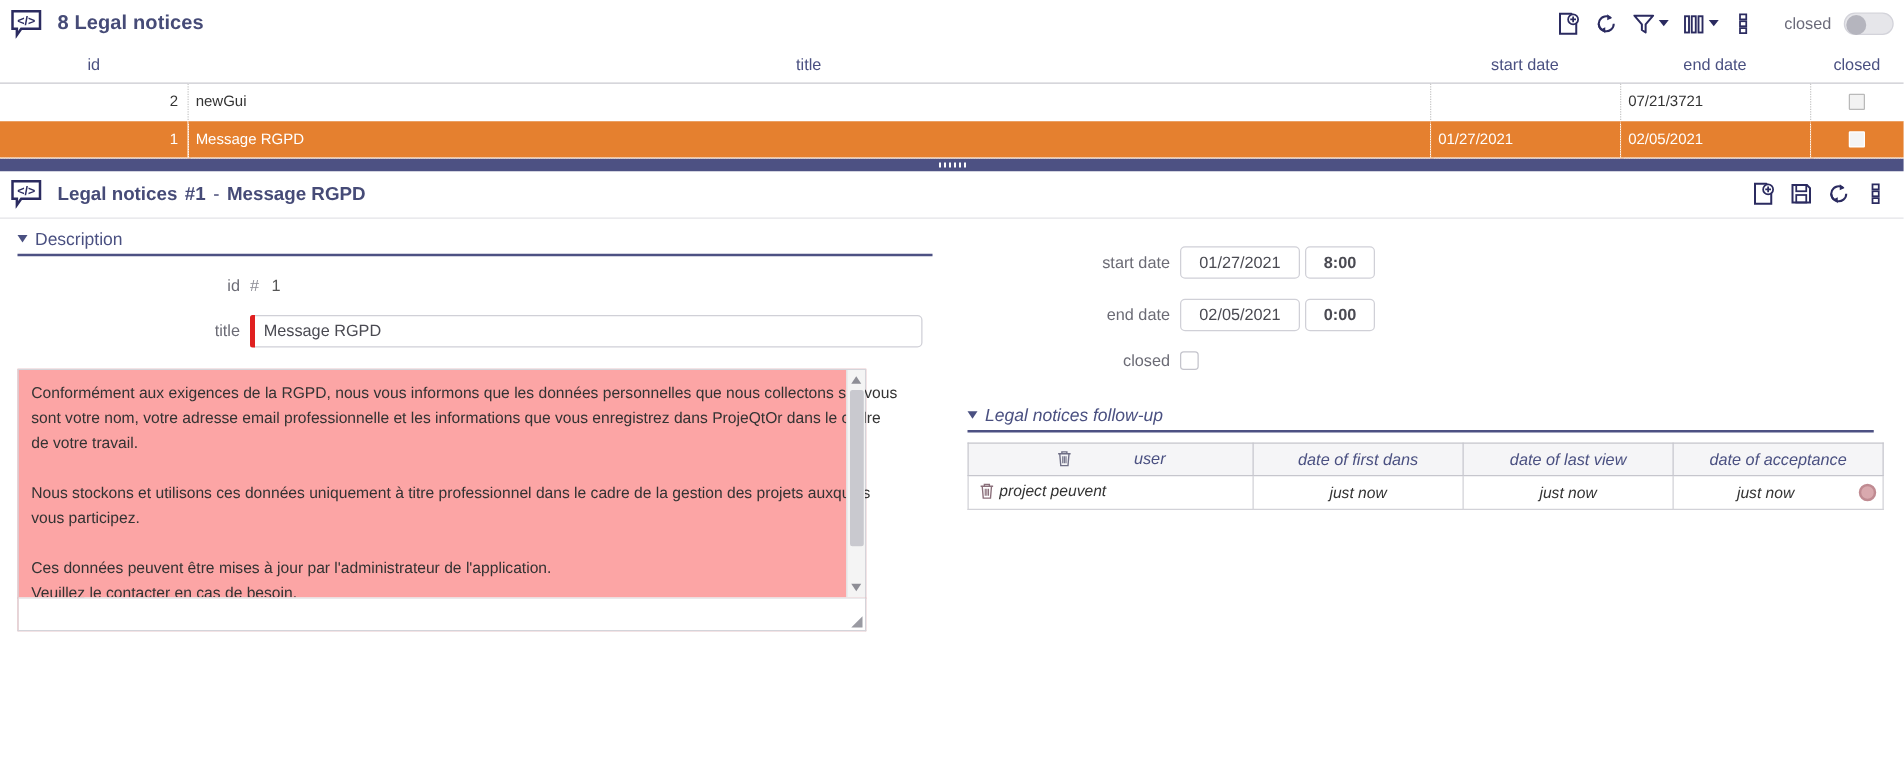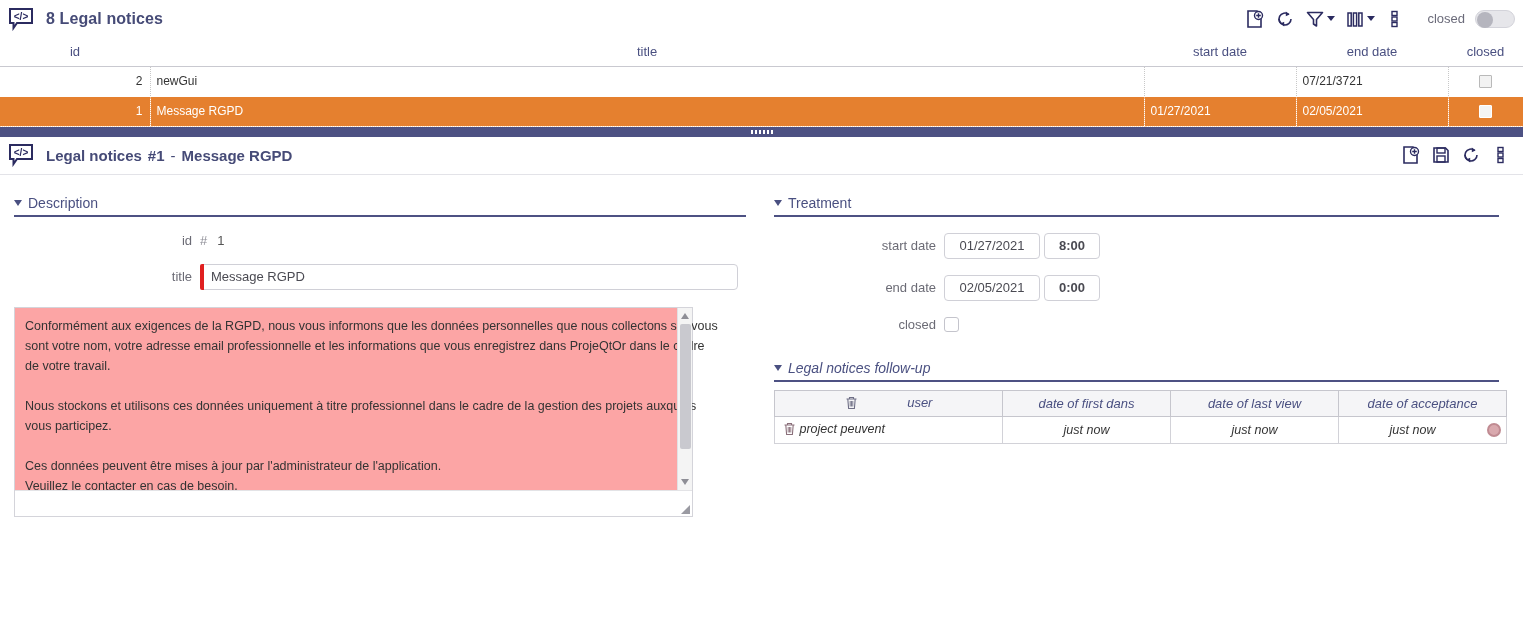--- a/index.html
+++ b/index.html
@@ -157,21 +157,21 @@
     font-size: 15px; font-weight: bold; color: #464b77;
     display: flex; align-items: baseline; gap: 6px;
     white-space: nowrap;
   }
   .detail-title .num { font-size: 15px; }
   .detail-title .sep { font-weight: normal; }
   .detail-title .subj { font-size: 15px; }
 
   .detail-body {
     display: flex;
-    padding: 18px 0 0 0;
+    padding: 6px 0 0 0;
   }
   .col-left  { width: 760px; padding: 0 14px 0 14px; }
   .col-right { width: 753px; padding: 0 14px 0 14px; }
 
   .section-head {
     font-size: 14px;
     color: #4a5081;
     padding: 2px 0 4px 0;
     border-bottom: 2px solid #4d5183;
     display: flex; align-items: center; gap: 6px;
@@ -541,24 +541,20 @@
         </div>
         <div class="ta-wrap ta-footer-wrap" style="border-top:none;">
           <div class="ta-footer">
             <span class="resize-grip"></span>
           </div>
         </div>
       </div>
     </div>
 
     <div class="col-right">
-      <div class="section-head">
-        <span class="tri"></span>
-        <span>Treatment</span>
-      </div>
 
       <div class="field-row">
         <span class="fld-label">start date</span>
         <input class="txt-input date-input" type="text" value="01/27/2021" style="">
         <input class="txt-input time-input" type="text" value="8:00" style="">
       </div>
 
       <div class="field-row">
         <span class="fld-label">end date</span>
         <input class="txt-input date-input" type="text" value="02/05/2021" style="">

